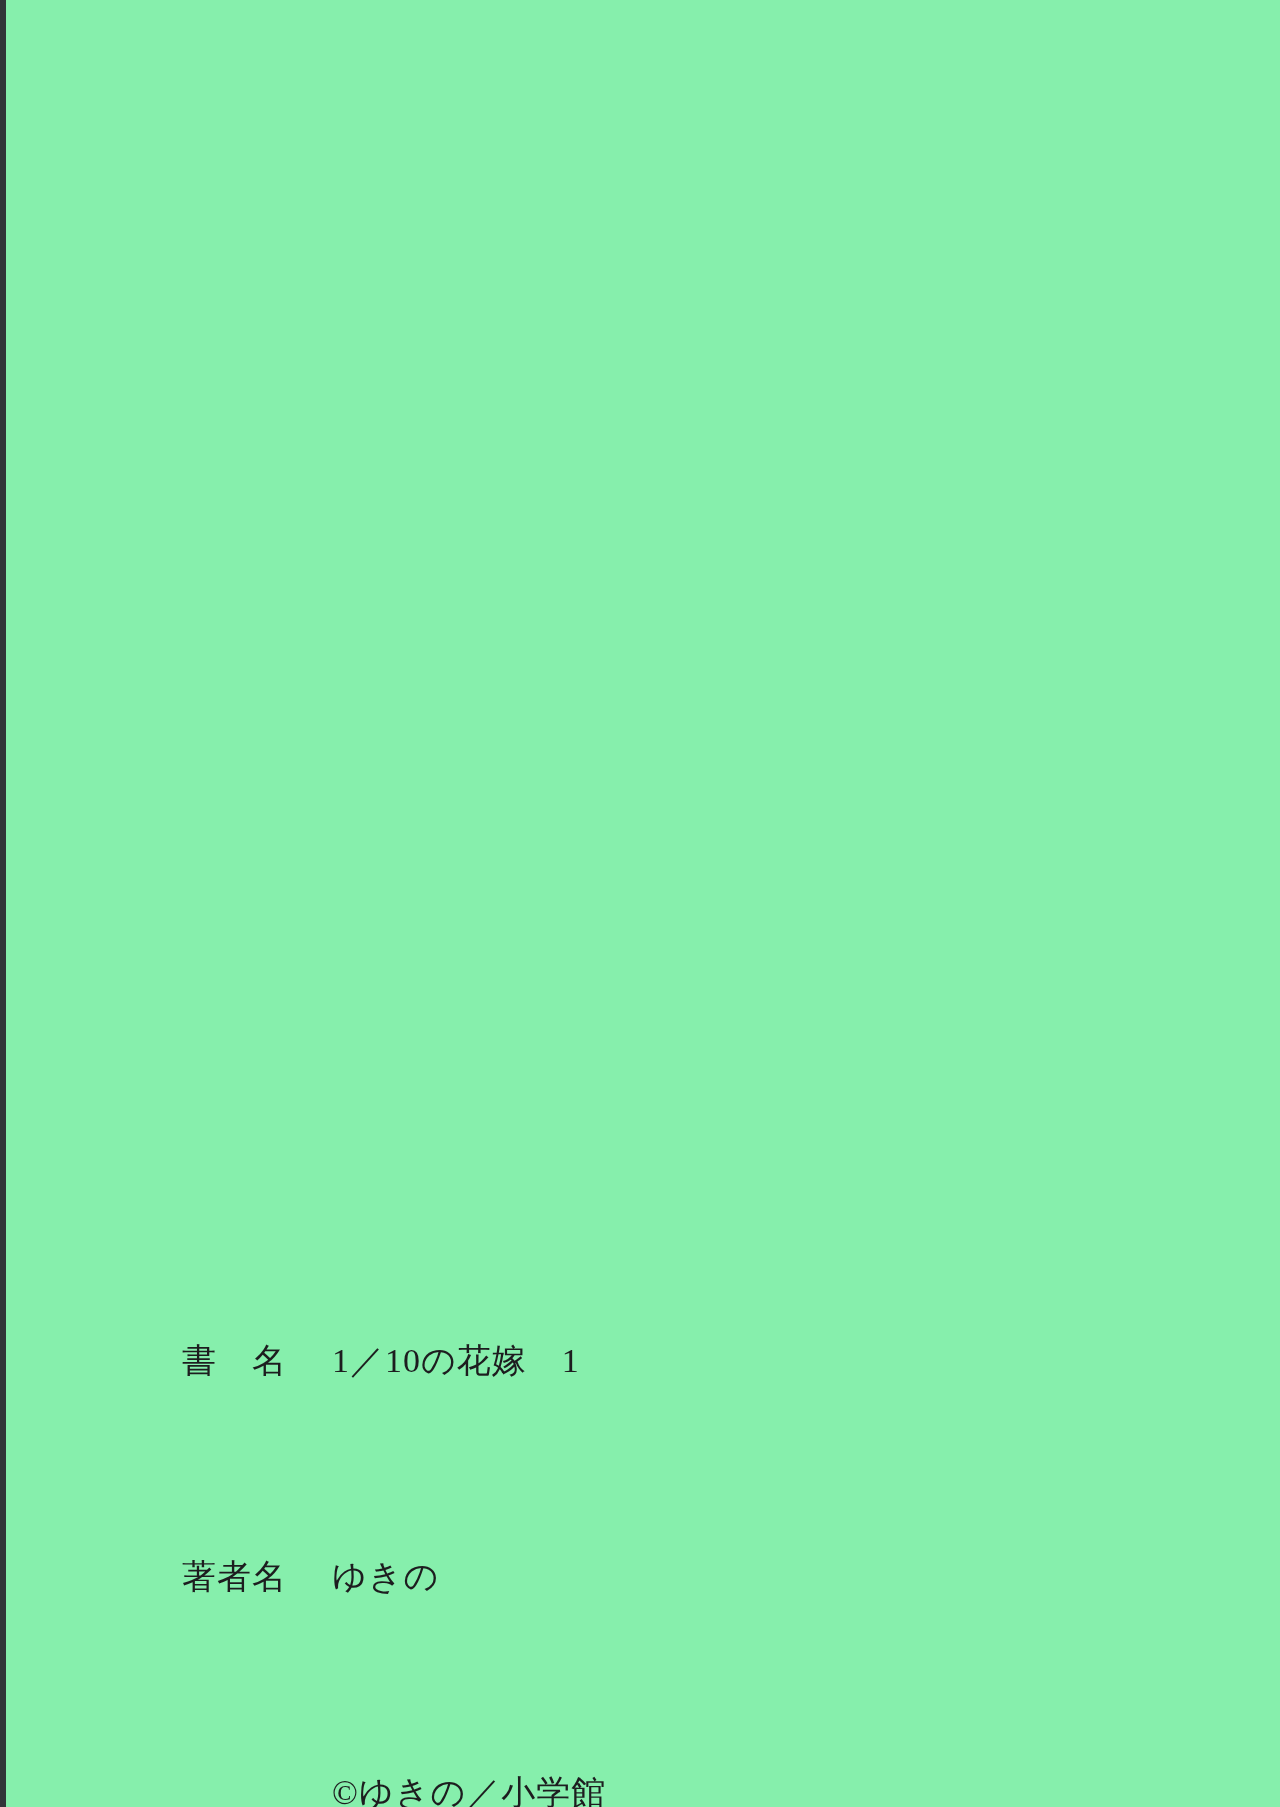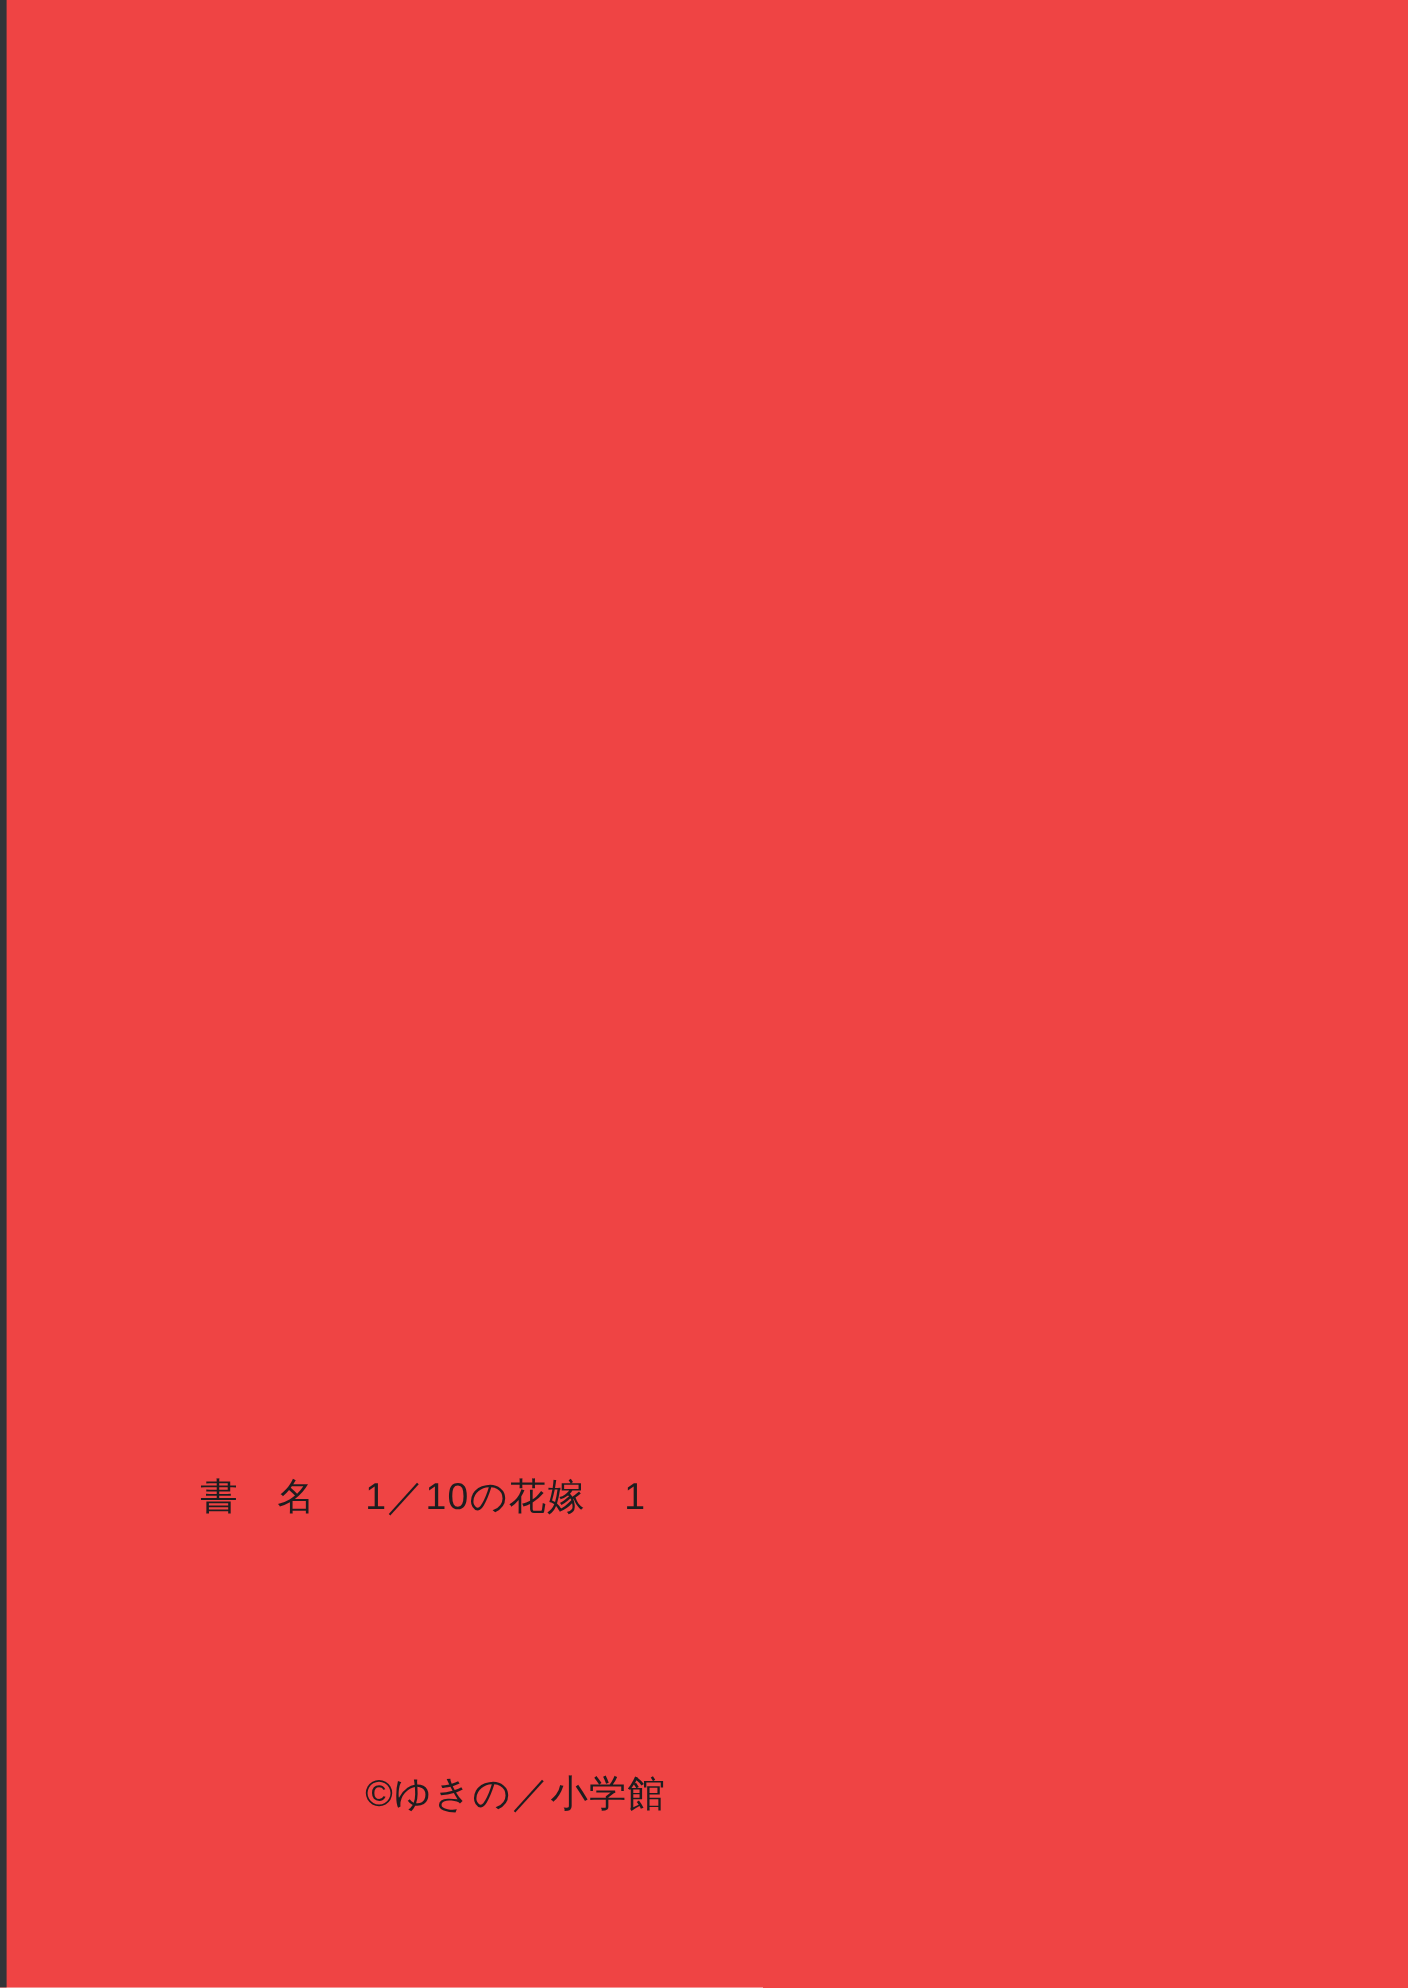--- a/index.html
+++ b/index.html
@@ -4,23 +4,23 @@
 <style>
   html, body {
     margin: 0;
     padding: 0;
     background: #ffffff;
   }
   .page {
     position: relative;
     width: 1280px;
     height: 1807px;
-    background: #ef4444;
+    background: #86efac;
     overflow: hidden;
-    font-family: Liberation Sans, sans-serif;
+    font-family: Liberation Serif, serif;
     color: #1d1d1f;
   }
   .edge-strip {
     position: absolute;
     left: 0;
     top: 0;
     width: 6px;
     height: 1807px;
     background: #323539;
   }
@@ -45,20 +45,21 @@
 <body>
 
 <div class="page">
   <div class="edge-strip"></div>
 
   <section class="colophon">
     <div class="info-rows">
 
       <div class="row"><span class="label">書　名</span><span class="value">1／10の花嫁　1</span></div>
 
+      <div class="row"><span class="label">著者名</span><span class="value">ゆきの</span></div>
 
       <div class="row"><span class="label"></span><span class="value">©ゆきの／小学館</span></div>
 
       
 
       
 
     </div>
 
   </section>

